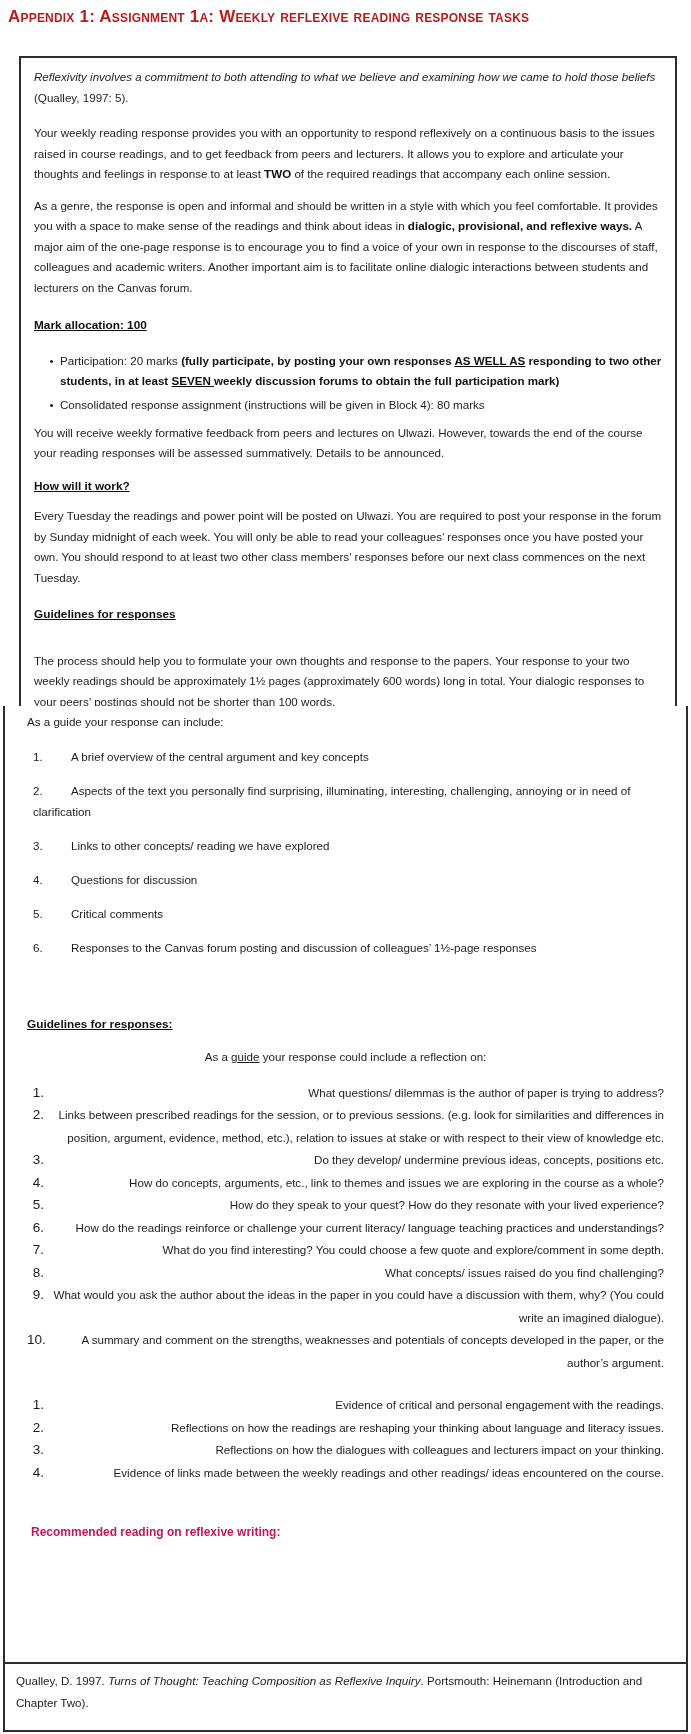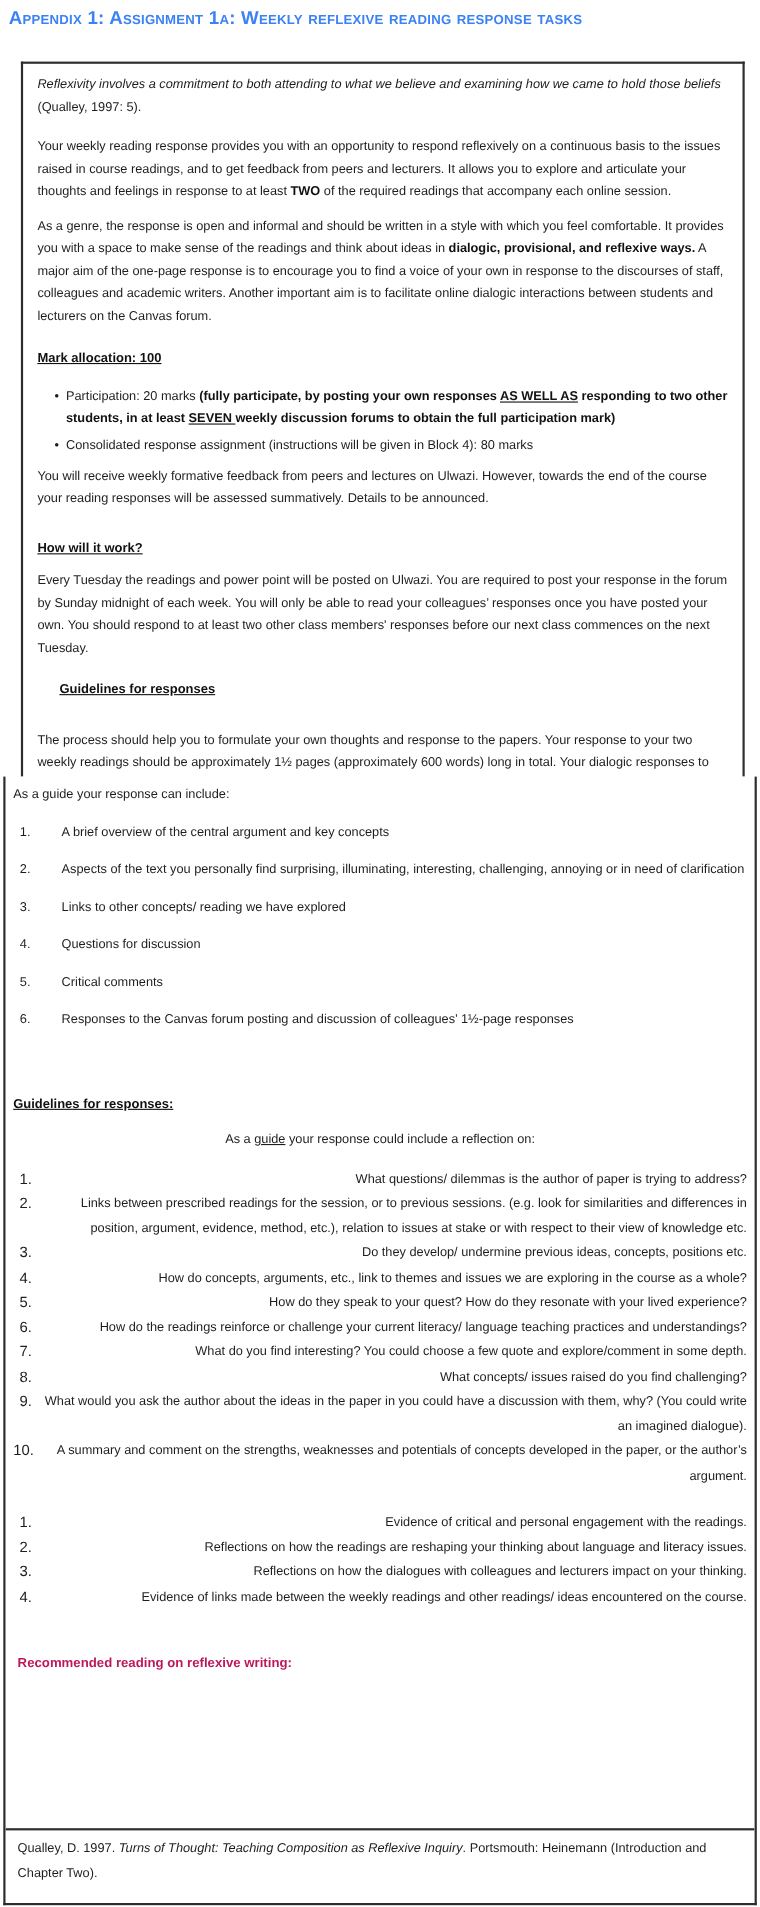--- a/index.html
+++ b/index.html
@@ -7,40 +7,40 @@
     width:691px;height:1734px;position:relative;
     font-family:"Liberation Sans","DejaVu Sans",sans-serif;
     color:#1d1d1d;-webkit-font-smoothing:antialiased;
   }
   .b{font-weight:700;color:#111;}
   .i{font-style:italic;}
   .u{text-decoration:underline;}
   .page-title{
     position:absolute;top:7px;left:8px;width:660px;
     font-variant:small-caps;font-weight:700;font-size:17px;
-    letter-spacing:.2px;color:#3b82f6;
+    letter-spacing:.2px;color:#b91c1c;
   }
   .frame{
     position:absolute;box-sizing:border-box;background:#fff;
     border:2px solid #2d2d2d;overflow:hidden;
     font-size:11.6px;line-height:20.5px;
   }
   #box1{left:19px;top:56px;width:658px;height:650px;border-bottom:none;padding:0 13px;}
-  #box2{left:3px;top:706px;width:685px;height:1026px;border-top:none;padding:0 7px;}
+  #box2{left:3px;top:706px;width:685px;height:1026px;border-top:none;padding:0 22px;}
   .para{margin:0;}
   .quote{margin-top:9px;}
   .p1{margin-top:15px;}
   .p2{margin-top:11px;}
   .heading{font-weight:700;text-decoration:underline;font-size:11.8px;color:#111;}
   .h-mark{margin-top:17px;}
   .bullets{margin-top:15px;}
   .feedback{margin-top:7px;}
-  .h-how{margin-top:24px;}
+  .h-how{margin-top:12px;}
   .how{margin-top:10px;}
-  .h-guide{margin-top:16px;margin-left:20px;}
+  .h-guide{margin-top:16px;}
   .gpara{margin-top:26px;}
   
   .intro{margin-top:6px;}
   .list1{margin-top:13px;}
   .h-guide2{margin-top:56px;}
   .guideline{margin-top:13px;text-align:center;}
   .list2{margin-top:14px;}
   .h-criteria{margin-top:46px;}
   .criteria{margin-top:20px;}
   .h-recommended{margin-top:38px;font-weight:700;font-size:12px;color:#be185d;padding-left:4px;}

